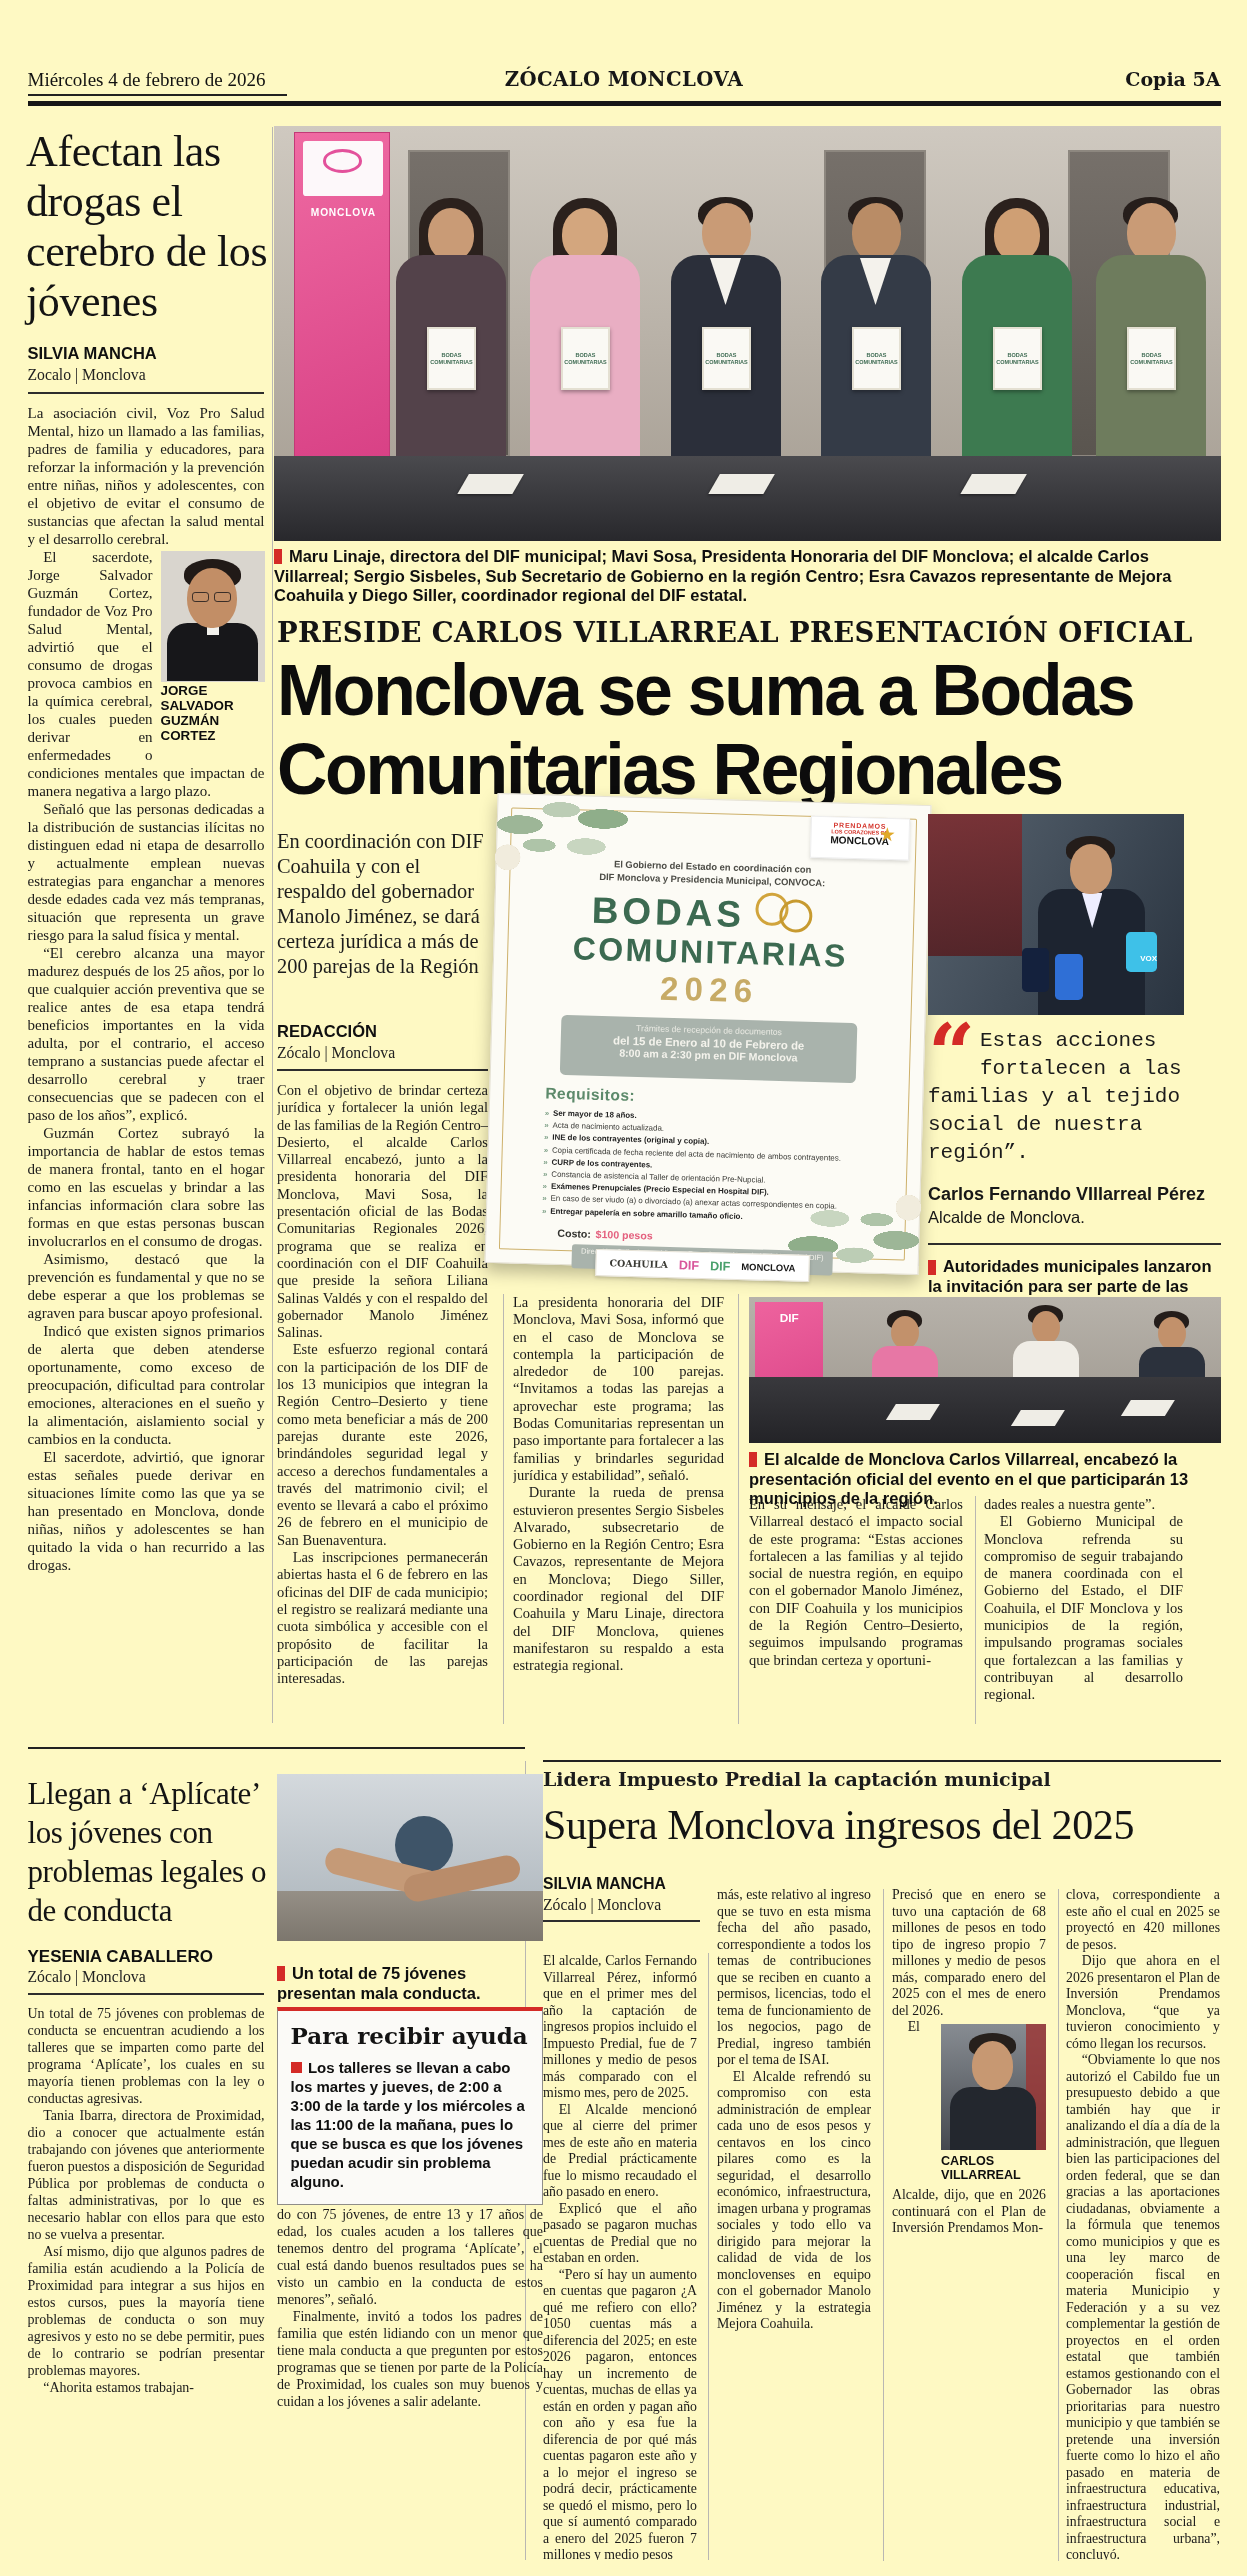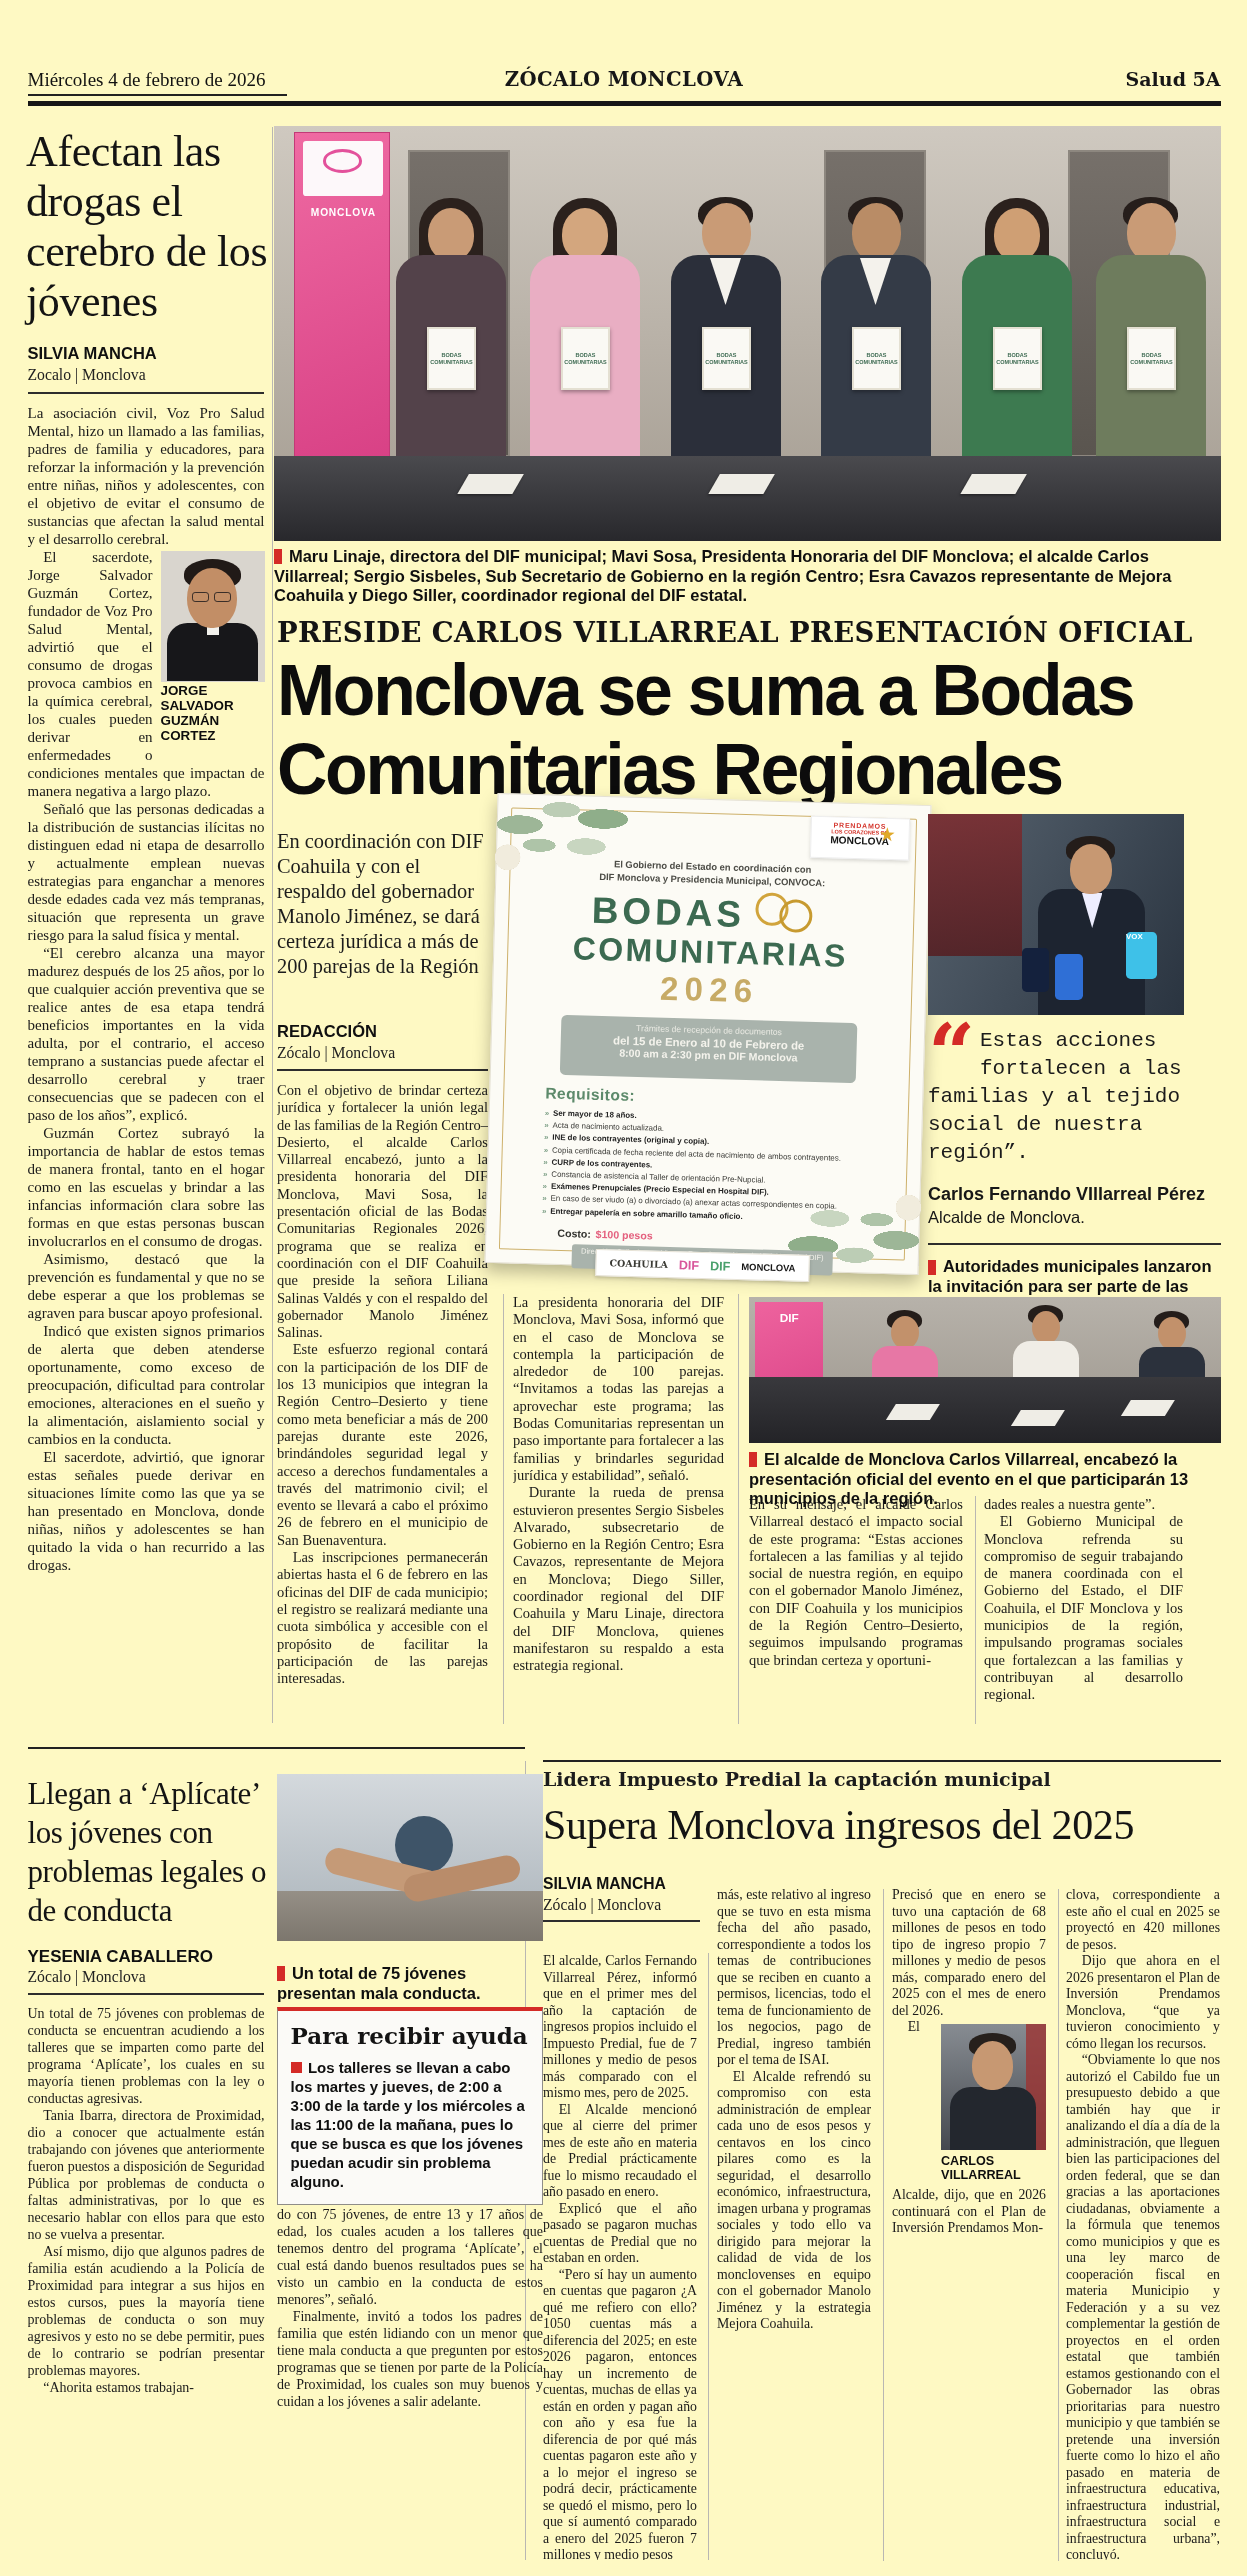--- a/index.html
+++ b/index.html
@@ -137,22 +137,22 @@
 
   
   .vstill{left:928px;top:814px;width:256px;height:201px;background:lin;background:linear-gradient(120deg,#57636f,#2a3440)}
   .vs-red{position:absolute;left:0;top:0;width:94px;height:142px;background:linear-gradient(#7e2b2e,#551d20);opacity:.85}
   .vs-head{position:absolute;left:142px;top:30px;width:42px;height:50px;border-radius:50% 50% 46% 46%;background:#c79872}
   .vs-hair{position:absolute;left:138px;top:22px;width:49px;height:27px;border-radius:50% 50% 40% 40%;background:#241d1a}
   .vs-suit{position:absolute;left:110px;top:75px;width:107px;height:126px;border-radius:23.6px 23.6px 0 0;background:#1d2430}
   .vs-shirt{position:absolute;left:154px;top:79px;width:20.4px;height:35px;background:#eef;clip-path:polygon(0 0,100% 0,50% 100%)}
   .vs-mic1{position:absolute;left:94px;top:134px;width:27px;height:44px;border-radius:4.7px;background:#14213d}
   .vs-mic2{position:absolute;left:127px;top:140px;width:28px;height:46px;border-radius:4.7px;background:#2f6fd6}
-  .vs-mic3{position:absolute;left:198px;top:118px;width:31px;height:47px;border-radius:4.7px;background:#3ec1e8;
-           color:#fff;font-family:"Liberation Sans",sans-serif;font-weight:bold;font-size:7.9px;text-align:left;padding-top:0}
+  .vs-mic3{position:absolute;left:198px;top:118px;width:31px;height:40px;border-radius:4.7px;background:#3ec1e8;
+           color:#fff;font-family:"Liberation Sans",sans-serif;font-weight:bold;font-size:7.9px;text-align:right;padding-top:22px}
   .rail{left:928px;top:1027px;width:293px}
   .pq-mark{float:left;width:52px;font-family:"DejaVu Serif",serif;font-weight:bold;font-size:82px;line-height:55px;color:#d42b27}
   .pq-text{font-family:Liberation Mono, monospace;font-size:21px;line-height:28px;color:#1b1b1b}
   .pq-author{font-family:"Liberation Sans",sans-serif;font-weight:bold;font-size:18px;margin-top:17.3px}
   .pq-role{font-family:"Liberation Sans",sans-serif;font-size:16.5px;margin-top:3.1px;color:#151515}
   .rail-rule{margin-top:15.7px;height:1.6px;background:#2d2d2d}
   .rail-cap{margin-top:12.6px}
 
   
   .press{left:749px;top:1297px;width:472px;height:146px;background:linear-gradient(#b7b2aa,#9b958c)}
@@ -207,21 +207,21 @@
   .portrait .pic .jk{position:absolute;left:9.4px;top:63px;width:86px;height:63px;border-radius:20.4px 20.4px 0 0;background:#23272e}
   .portrait figcaption{font-family:"Liberation Sans",sans-serif;font-weight:bold;font-size:12.6px;line-height:14px;margin-top:4.7px;color:#0e0e0e}
 </style>
 </head>
 <body>
 
 <div id="page">
 
   <div class="abs hdr-date">Miércoles 4 de febrero de 2026</div>
   <div class="abs hdr-brand">ZÓCALO MONCLOVA</div>
-  <div class="abs hdr-page">Salud 5A</div>
+  <div class="abs hdr-page">Copia 5A</div>
   <div class="abs hdr-thin"></div>
   <div class="abs hdr-bar"></div>
 
   <div class="vline" style="left:272px;top:127px;height:1596px"></div>
   <div class="vline" style="left:503px;top:1294px;height:430px"></div>
   <div class="vline" style="left:738px;top:1294px;height:430px"></div>
   <div class="vline" style="left:975px;top:1496px;height:228px"></div>
   <div class="vline" style="left:918px;top:814px;height:452px"></div>
   <div class="vline" style="left:525px;top:1761px;height:799px"></div>
   <div class="vline" style="left:708px;top:1953px;height:607px"></div>

